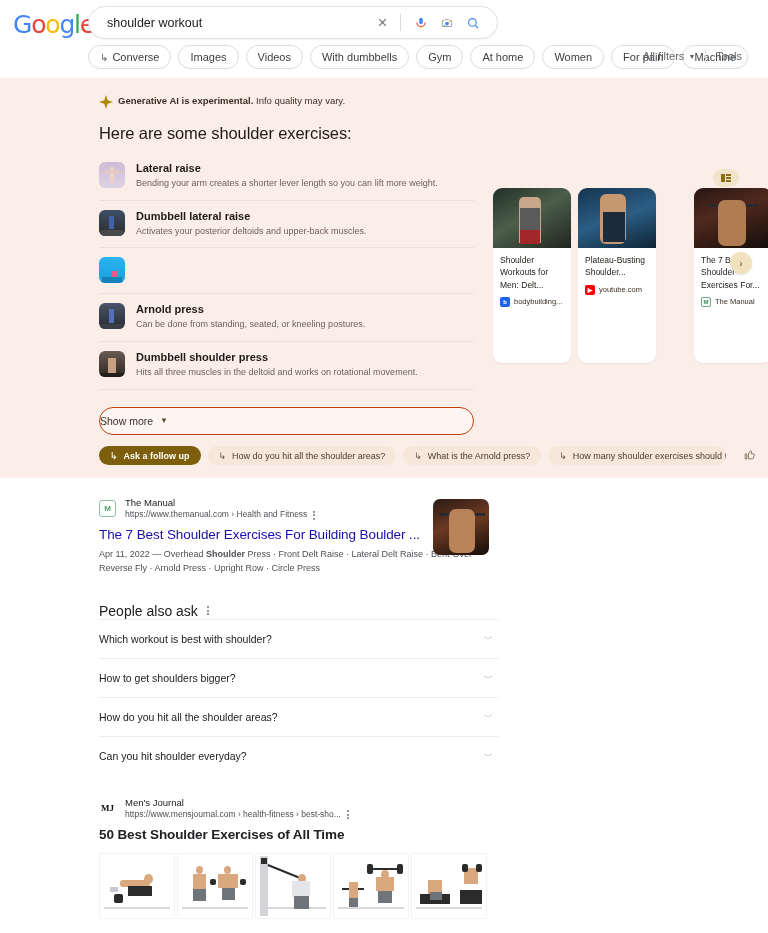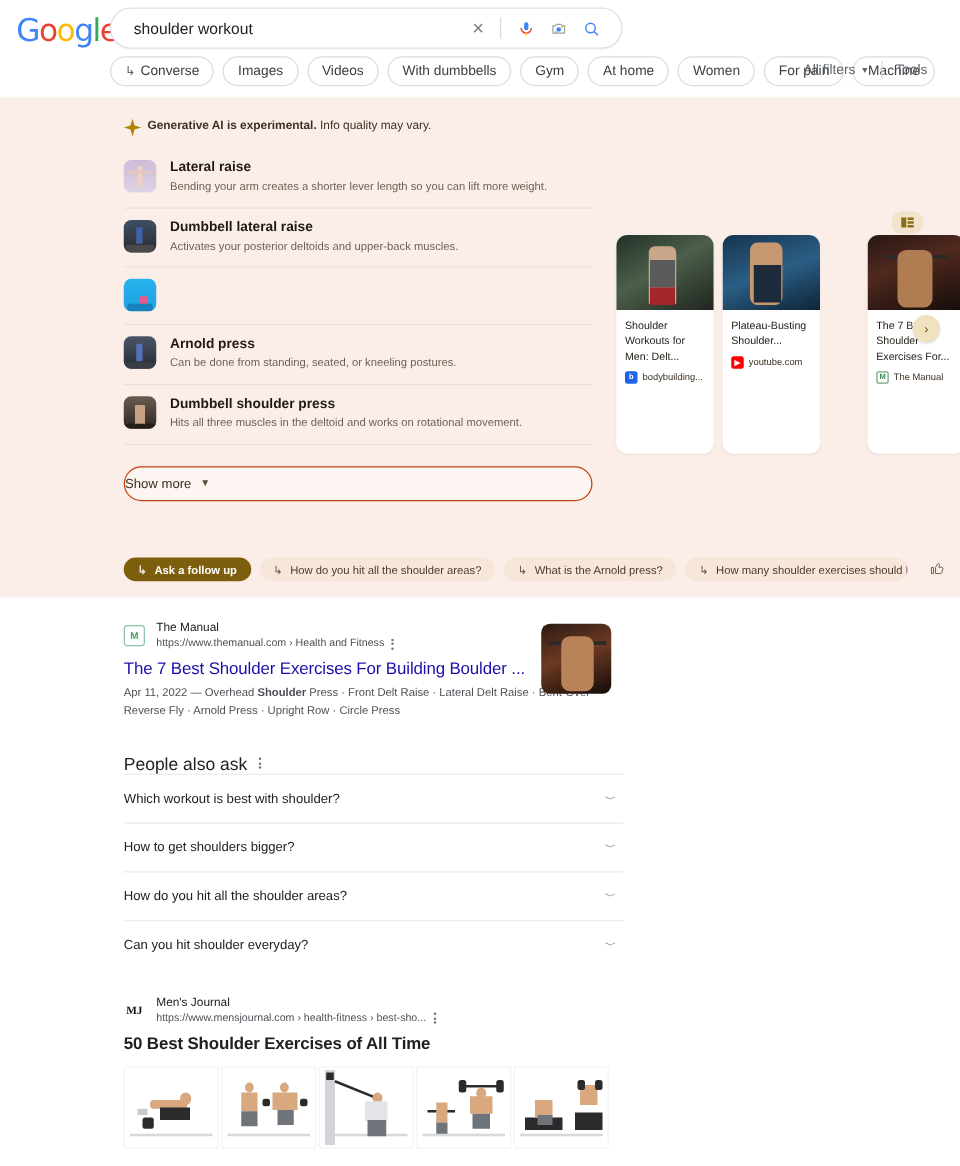--- a/index.html
+++ b/index.html
@@ -336,20 +336,21 @@
 
   <div class="ai-inner">
 
     <div class="ai-disclaimer">
       <div class="spark"></div>
       <div class="ai-disclaimer-txt">
         <b>Generative AI is experimental.</b><span> Info quality may vary.</span>
       </div>
     </div>
 
+    <div class="ai-heading">Here are some shoulder exercises:</div>
 
     <div class="ex-list">
 
       <div class="ex-row">
         <div class="ex-thumb t1">
             <i class="p"></i>
             <i class="a"></i>
           </div>
         <div>
           <div class="ex-title">Lateral raise</div>

